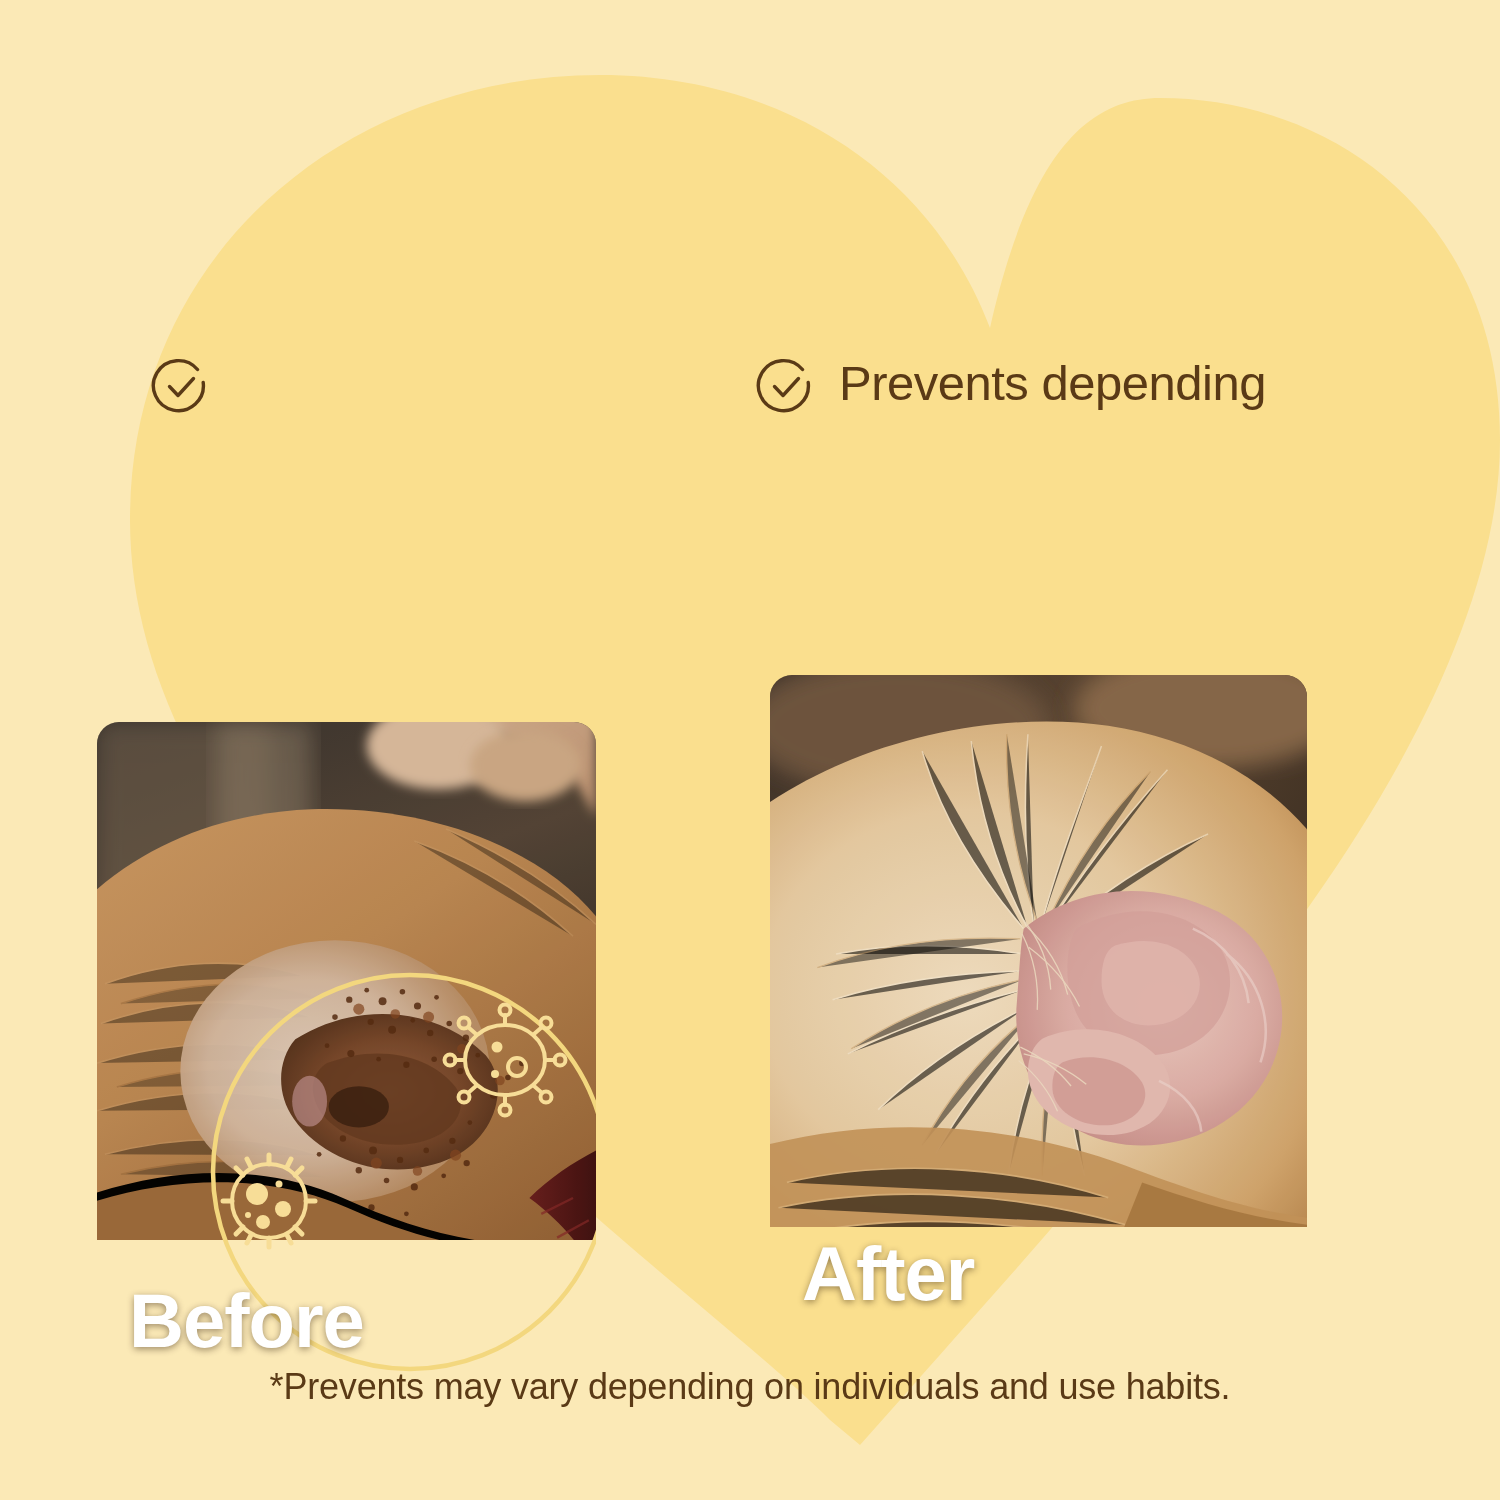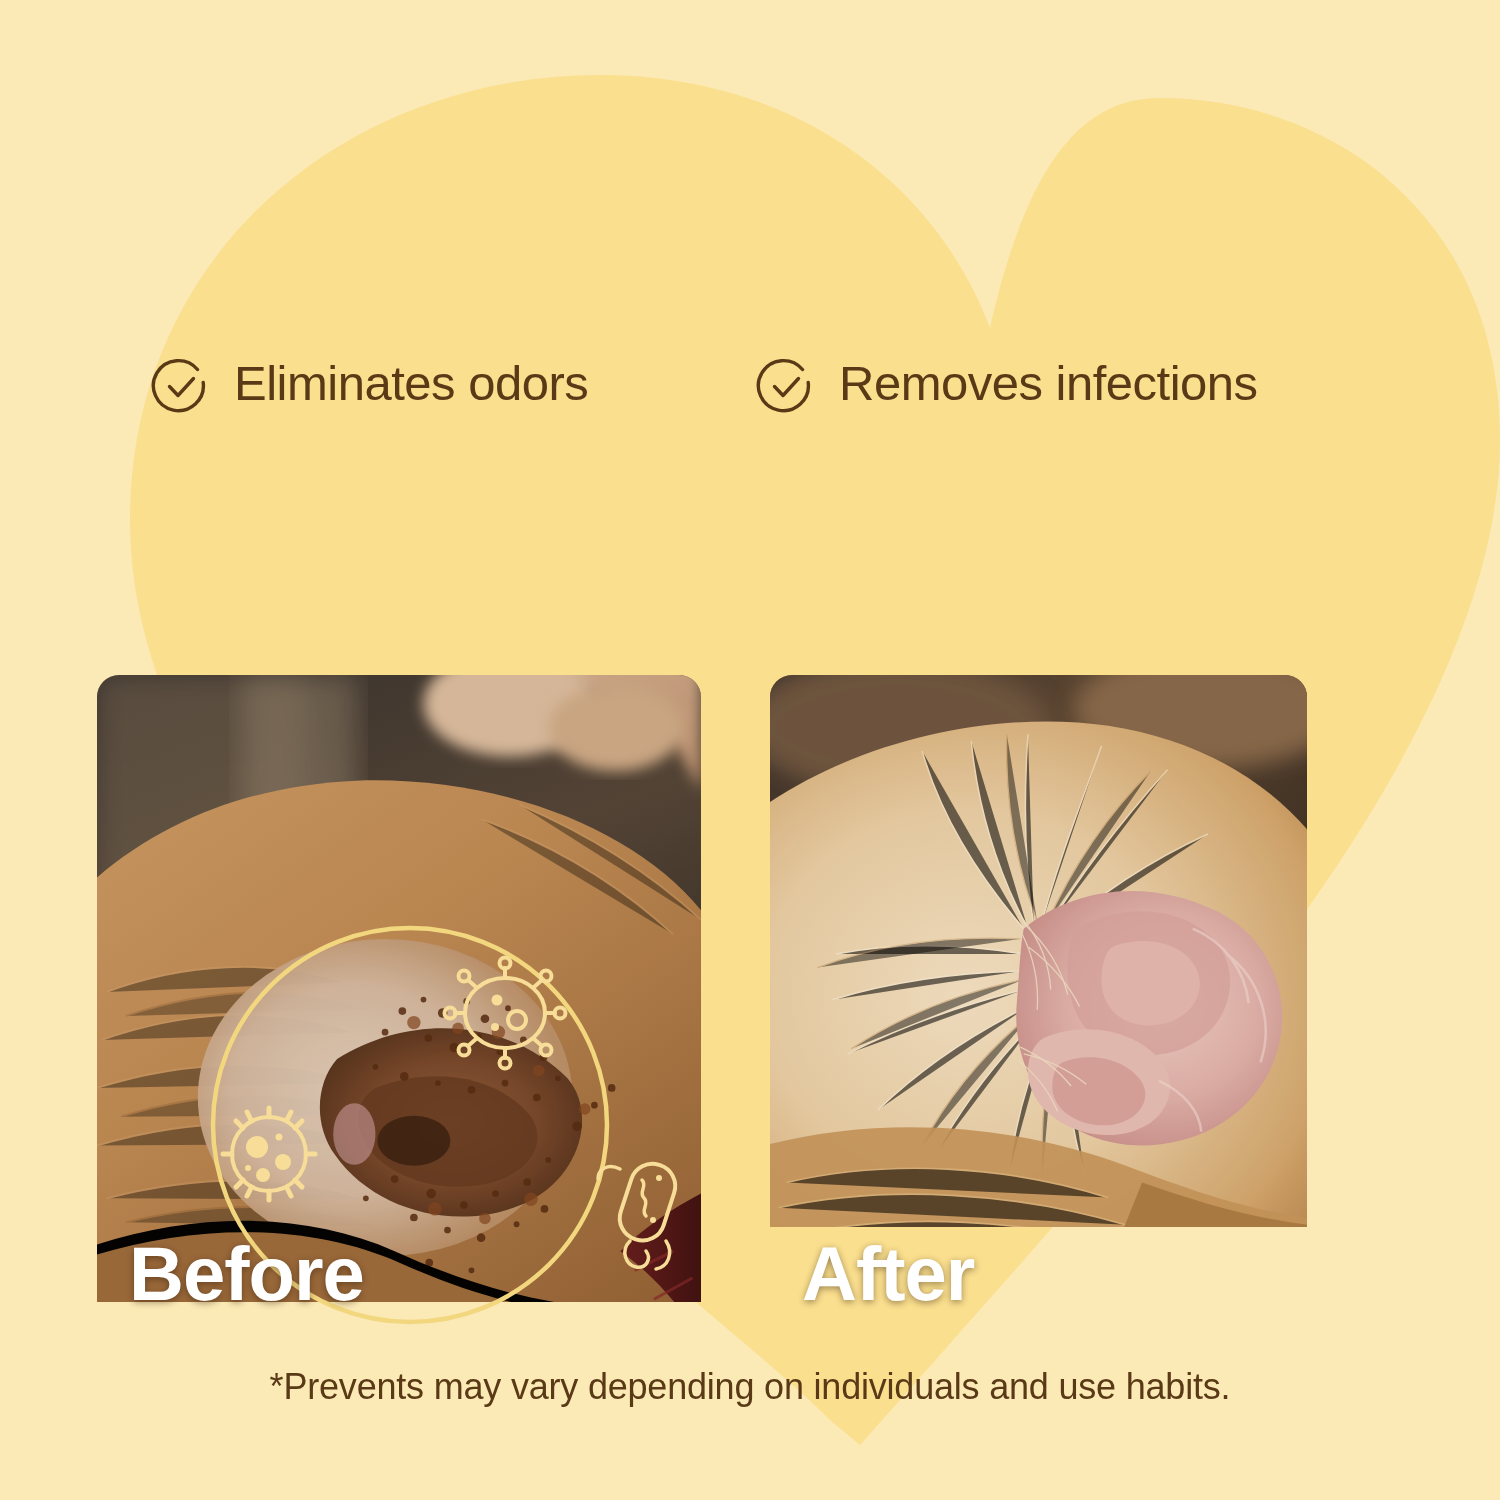--- a/index.html
+++ b/index.html
@@ -72,21 +72,21 @@
   }
 
   
   .panel {
     position:absolute;
     top:675px;
     height:653px;
     border-radius:22px;
     overflow:hidden;
   }
-  #panel-before { left:97px;  width:604px; }
+  #panel-before { left:97px;  width:499px;margin-top:47px; }
   #panel-after  { left:770px; width:537px; }
 
   .panel .photo {
     position:absolute;
     inset:0;
   }
 
   .panel .cap {
     position:absolute;
     left:32px; bottom:16px;
@@ -139,33 +139,32 @@
 
   <div id="benefits">
 
     <div class="benefit">
       <span class="chk">
         <svg viewBox="0 0 62 62" fill="none" stroke="#5a3a16" stroke-width="3.4" stroke-linecap="round" stroke-linejoin="round">
           <path d="M47.5 14.5 A25 25 0 1 0 53.2 27.5"></path>
           <path d="M19.5 31.5 L28 40.5 L43.5 23.5"></path>
         </svg>
       </span>
-      <span class="btext">Eliminates odors</span>
     </div>
 
 
 
     <div class="benefit">
       <span class="chk">
         <svg viewBox="0 0 62 62" fill="none" stroke="#5a3a16" stroke-width="3.4" stroke-linecap="round" stroke-linejoin="round">
           <path d="M47.5 14.5 A25 25 0 1 0 53.2 27.5"></path>
           <path d="M19.5 31.5 L28 40.5 L43.5 23.5"></path>
         </svg>
       </span>
-      <span class="btext">Removes infections</span>
+      <span class="btext">Prevents depending</span>
     </div>
 
   </div>
 
   <div class="panel" id="panel-before">
 
     <svg class="photo" viewBox="0 0 629 653" preserveAspectRatio="xMidYMid slice">
       <defs>
         <linearGradient id="bfBg" x1="0" y1="0" x2="0.35" y2="1">
           <stop offset="0" stop-color="#3b3531"></stop>

